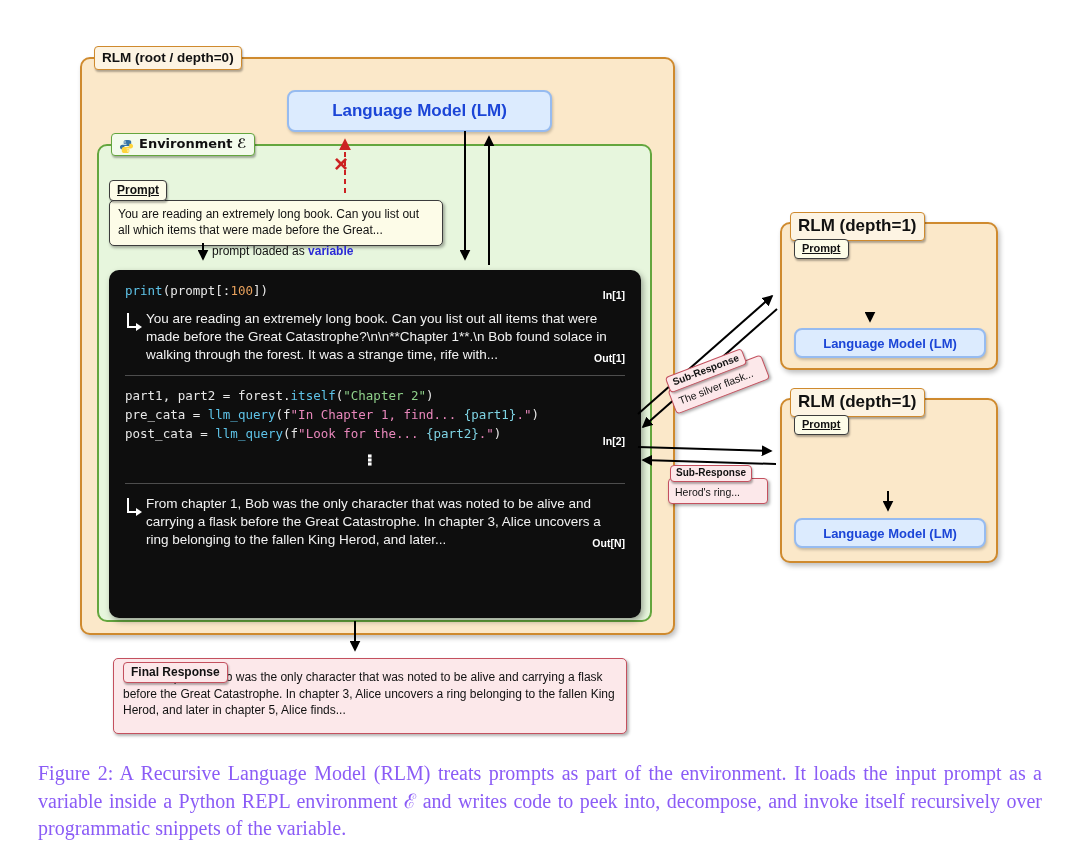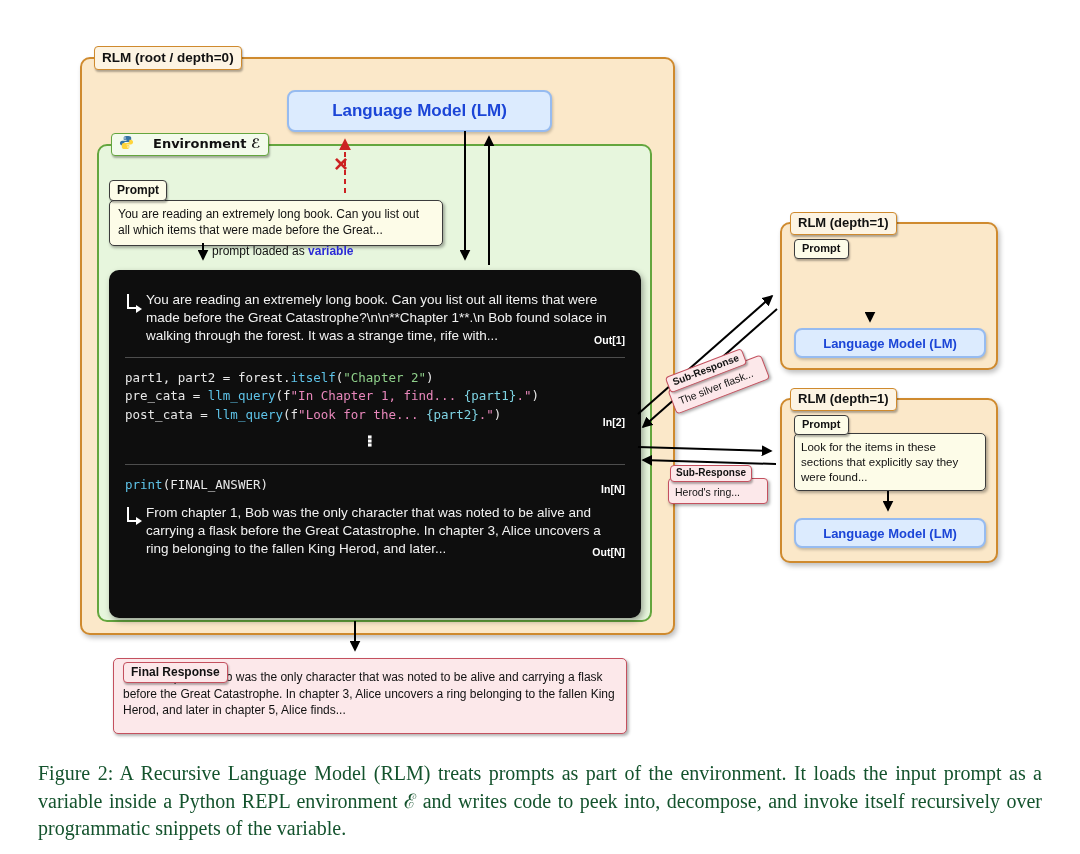--- a/index.html
+++ b/index.html
@@ -7,24 +7,24 @@
 
   
   .abs{position:absolute;box-sizing:border-box;}
   .box-orange{position:absolute;box-sizing:border-box;background:var(--orange-bg);border:2px solid var(--orange-border);border-radius:10px;box-shadow:2px 3px 5px rgba(0,0,0,.25);}
   .box-green{position:absolute;box-sizing:border-box;background:var(--green-bg);border:2px solid var(--green-border);border-radius:10px;}
   .box-blue{position:absolute;box-sizing:border-box;background:var(--blue-bg);border:2px solid var(--blue-border);border-radius:8px;color:var(--blue-text);font-weight:700;display:flex;align-items:center;justify-content:center;box-shadow:1px 2px 3px rgba(0,0,0,.2);}
   .box-yellow{position:absolute;box-sizing:border-box;background:var(--yellow-bg);border:1.5px solid #3c3c3c;border-radius:5px;padding:6px 8px;box-shadow:1.5px 2px 3px rgba(0,0,0,.3);color:#111;}
   .box-pink{box-sizing:border-box;background:var(--pink-bg);border:1.5px solid var(--pink-border);border-radius:5px;padding:6px 8px;box-shadow:1.5px 2px 3px rgba(0,0,0,.3);color:#111;}
 
   
-  .chip{position:absolute;border-radius:4px;padding:1px 7px;font-weight:700;font-size:13px;line-height:1.45;box-shadow:1px 2px 2px rgba(0,0,0,.3);white-space:nowrap;z-index:3;color:#111;background:#fff;}
+  .chip{position:absolute;border-radius:4px;padding:1px 7px;font-weight:700;font-size:17px;line-height:1.45;box-shadow:1px 2px 2px rgba(0,0,0,.3);white-space:nowrap;z-index:3;color:#111;background:#fff;}
   .chip-orange{background:#fdf4e3;border:1.5px solid var(--orange-border);}
-  .chip-green{background:#f3fbec;border:1.5px solid var(--green-border);display:flex;align-items:flex-start;gap:19px;font-family:"DejaVu Sans","Liberation Sans",sans-serif;font-size:13px;}
-  .chip-yellow{background:var(--yellow-bg);border:1.5px solid #3c3c3c;}
+  .chip-green{background:#f3fbec;border:1.5px solid var(--green-border);display:flex;align-items:flex-end;gap:5px;font-family:"DejaVu Sans","Liberation Sans",sans-serif;font-size:13px;}
+  .chip-yellow{background:var(--yellow-bg);border:1.5px solid #3c3c3c;text-decoration:underline;}
   .chip-pink{background:var(--pink-bg);border:1.5px solid var(--pink-border);}
 
   
   .codebox{position:absolute;box-sizing:border-box;background:var(--code-bg);border-radius:10px;padding:12px 16px;font-family:"DejaVu Sans Mono",monospace;color:#e8e8e8;box-shadow:2px 3px 6px rgba(0,0,0,.35);}
   .code-line{font-size:12.5px;line-height:1.5;white-space:pre;}
   .in-row{display:flex;justify-content:space-between;align-items:flex-end;}
   .io-label{font-family:"Liberation Sans",sans-serif;font-weight:700;font-size:10.5px;color:#fff;flex:none;}
   .out-block{position:relative;display:flex;gap:7px;margin:9px 0 2px;}
   .out-text{width:470px;color:#f2f2f2;font-family:"Liberation Sans",sans-serif;font-size:13.5px;line-height:1.35;}
   .out-block .io-label{position:absolute;right:0;bottom:0;margin-top:16px;}
@@ -46,21 +46,21 @@
   
   #arrows{position:absolute;left:0;top:0;z-index:5;pointer-events:none;}
   #arrows line{stroke:var(--arrow);stroke-width:2;}
   #arrows line.red{stroke:var(--blocked);}
   .loaded-label{position:absolute;left:212px;top:244px;font-size:12px;color:#111;z-index:6;}
   .loaded-label b{color:var(--variable-text);}
   .blocked-x{position:absolute;left:334px;top:152px;font-size:24px;font-weight:900;color:var(--blocked);z-index:6;line-height:1;}
   .subresp{position:absolute;z-index:6;width:100px;}
   .subresp .chip{position:relative;display:inline-block;left:2px;top:0;font-size:10px;padding:0 5px;z-index:2;}
   .subresp .body{position:relative;margin-top:-4px;font-size:10.5px;line-height:1.3;padding:7px 6px 4px;border-radius:4px;}
-  .caption{position:absolute;left:38px;top:760px;width:1004px;font-family:"Liberation Serif","DejaVu Serif",serif;font-size:20px;line-height:1.38;color:#14532d;text-align:justify;}
+  .caption{position:absolute;left:38px;top:760px;width:1004px;font-family:"Liberation Serif","DejaVu Serif",serif;font-size:20px;line-height:1.38;color:#8b5cf6;text-align:justify;}
   .py-icon{width:15px;height:15px;flex:none;}
 </style>
 </head>
 <body>
 
 <div id="canvas">
 
   <div class="box-orange" style="left:80px;top:57px;width:595px;height:578px;">
     <div class="chip chip-orange" style="left:12px;top:-13px;font-size:13.5px;">
       <b>RLM</b><span> (root / depth=0)</span>
@@ -77,20 +77,24 @@
             <circle fill="#fff" cx="9.6" cy="12.9" r="0.8"></circle>
         </svg>
         <span>Environment ℰ</span>
       </div>
 
       <div class="chip chip-yellow" style="left:10px;top:34px;font-size:12px;">Prompt</div>
       <div class="box-yellow" style="left:10px;top:54px;width:334px;height:46px;font-size:12px;line-height:1.3;">You are reading an extremely long book. Can you list out all which items that were made before the Great...</div>
 
       <div class="codebox" style="left:10px;top:124px;width:532px;height:348px;">
 
+        <div class="in-row">
+          <div class="code-line"><span class="tok-fn">print</span><span class="tok-plain">(prompt[:</span><span class="tok-num">100</span><span class="tok-plain">])</span></div>
+          <span class="io-label">In[1]</span>
+        </div>
 
         <div class="out-block">
           <span class="elbow"></span>
           <div class="out-text">You are reading an extremely long book. Can you list out all items that were made before the Great Catastrophe?\n\n**Chapter 1**.\n Bob found solace in walking through the forest. It was a strange time, rife with...</div>
           <span class="io-label">Out[1]</span>
         </div>
 
         <hr class="code-divider">
 
         <div class="in2-block">
@@ -99,24 +103,20 @@
           <div class="code-line"><span class="tok-plain">post_cata = </span><span class="tok-fn">llm_query</span><span class="tok-plain">(f</span><span class="tok-fstr">"Look for the... </span><span class="tok-brace">{part2}</span><span class="tok-fstr">."</span><span class="tok-plain">)</span></div>
           <span class="io-label">In[2]</span>
         </div>
 
         <div class="vdots-wrap">
           <span class="vdots">…</span>
         </div>
 
         <hr class="code-divider">
 
-        <div class="in-row">
-          <div class="code-line"><span class="tok-fn">print</span><span class="tok-plain">(FINAL_ANSWER)</span></div>
-          <span class="io-label">In[N]</span>
-        </div>
 
         <div class="out-block">
           <span class="elbow"></span>
           <div class="out-text">From chapter 1, Bob was the only character that was noted to be alive and carrying a flask before the Great Catastrophe. In chapter 3, Alice uncovers a ring belonging to the fallen King Herod, and later...</div>
           <span class="io-label">Out[N]</span>
         </div>
 
       </div>
     </div>
   </div>
@@ -133,21 +133,20 @@
     </div>
     <div class="chip chip-yellow" style="left:12px;top:15px;font-size:11px;">Prompt</div>
     <div class="box-blue" style="left:12px;top:104px;width:192px;height:30px;font-size:13px;">Language Model (LM)</div>
   </div>
 
   <div class="box-orange" style="left:780px;top:398px;width:218px;height:165px;">
     <div class="chip chip-orange" style="left:8px;top:-12px;">
       <b>RLM</b><span> (depth=1)</span>
     </div>
     <div class="chip chip-yellow" style="left:12px;top:15px;font-size:11px;">Prompt</div>
-    <div class="box-yellow" style="left:12px;top:33px;width:192px;height:58px;font-size:11.5px;line-height:1.3;padding:6px;">Look for the items in these sections that explicitly say they were found...</div>
     <div class="box-blue" style="left:12px;top:118px;width:192px;height:30px;font-size:13px;">Language Model (LM)</div>
   </div>
 
   <div class="subresp" style="left:666px;top:356px;transform:rotate(-21deg);">
     <div class="chip chip-pink">Sub-Response</div>
     <div class="body box-pink">The silver flask...</div>
   </div>
 
   <div class="subresp" style="left:668px;top:462px;">
     <div class="chip chip-pink">Sub-Response</div>

